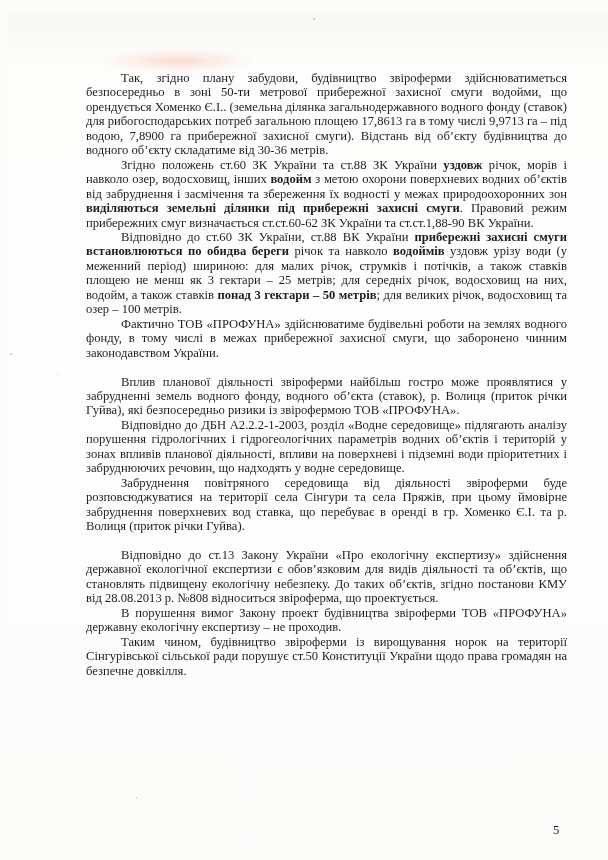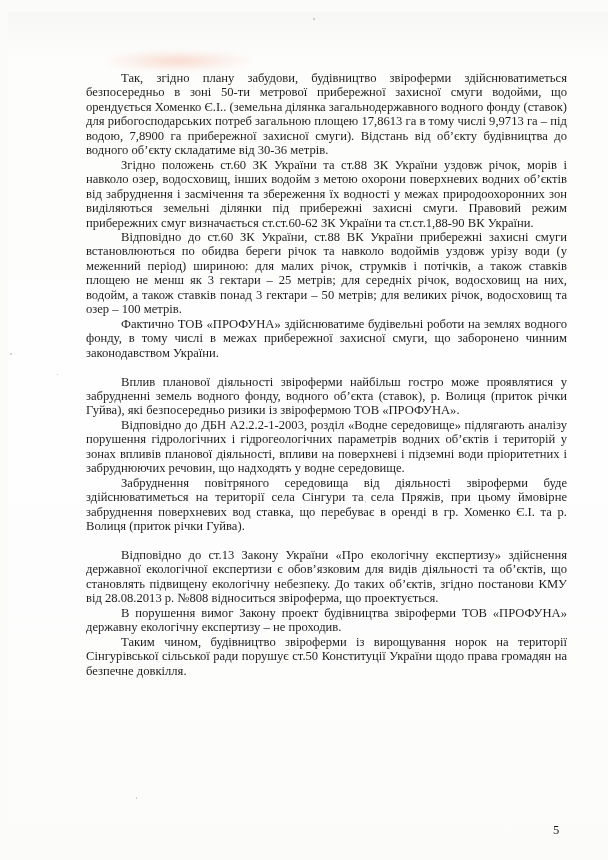--- a/index.html
+++ b/index.html
@@ -22,21 +22,21 @@
     filter: blur(2px);
   }
   .speck { position: absolute; width: 2px; height: 2px; background: #999; border-radius: 50%; opacity: .6; }
   .text {
     position: absolute; left: 78px; top: 59px; width: 481px;
     font-size: 12.6px; line-height: 14.45px;
     text-align: justify;
   }
   .text p { margin: 0; text-indent: 35px; }
   .text p.gap { margin-top: 14.45px; }
-  .text b { font-weight: normal; }
+  .text b { font-weight: bold; }
   .pagenum {
     position: absolute; left: 545px; top: 811px;
     font-size: 12.6px;
   }
 </style>
 </head>
 <body>
 
 <div class="page">
   <div class="smudge"></div>
@@ -47,20 +47,20 @@
   <div class="speck" style="left:236px;top:630px;width:1px;height:2px;"></div>
   <div class="speck" style="left:128px;top:785px;width:1px;height:2px;"></div>
 
   <div class="text" id="doc-text">
       <p><span>Так, згідно плану забудови,  будівництво звіроферми здійснюватиметься безпосередньо в зоні 50-ти метрової прибережної захисної смуги водойми, що орендується Хоменко Є.І.. (земельна ділянка загальнодержавного водного фонду (ставок) для рибогосподарських потреб загальною площею 17,8613 га в тому числі 9,9713 га – під водою, 7,8900 га прибережної захисної смуги). Відстань від об’єкту будівництва до водного об’єкту складатиме від 30-36 метрів.</span></p>
       <p><span>Згідно положень ст.60 ЗК України та ст.88 ЗК України  </span><b>уздовж</b><span> річок, морів і навколо озер, водосховищ, інших </span><b>водойм</b><span> з метою охорони поверхневих водних об’єктів від забруднення і засмічення та збереження їх водності у межах природоохоронних зон </span><b>виділяються земельні ділянки під прибережні захисні смуги</b><span>. Правовий режим прибережних смуг визначається ст.ст.60-62 ЗК України та ст.ст.1,88-90 ВК України.</span></p>
       <p><span>Відповідно до ст.60 ЗК України, ст.88 ВК України </span><b>прибережні захисні смуги встановлюються по обидва береги</b><span> річок та навколо </span><b>водоймів</b><span> уздовж урізу води (у меженний період) шириною: для малих річок, струмків і потічків, а також ставків площею не менш як 3 гектари – 25 метрів; для середніх річок, водосховищ на них, водойм, а також ставків </span><b>понад 3 гектари – 50 метрів</b><span>; для великих річок, водосховищ та озер – 100 метрів.</span></p>
       <p><span>Фактично ТОВ «ПРОФУНА» здійснюватиме будівельні роботи на землях водного фонду, в тому числі в межах прибережної захисної смуги, що заборонено чинним законодавством України.</span></p>
       <p class="gap"><span>Вплив планової діяльності звіроферми найбільш гостро може проявлятися у забрудненні  земель водного фонду, водного об’єкта (ставок), р. Волиця (приток річки Гуйва), які безпосередньо ризики із звірофермою ТОВ «ПРОФУНА».</span></p>
       <p><span>Відповідно до ДБН А2.2.2-1-2003, розділ «Водне середовище» підлягають аналізу порушення гідрологічних і гідрогеологічних параметрів водних об’єктів і територій у зонах впливів планової діяльності, впливи на поверхневі і підземні води пріоритетних і забруднюючих речовин, що надходять у водне середовище.</span></p>
-      <p><span>Забруднення повітряного середовища від діяльності звіроферми буде здійснюватиметься на території села Сінгури та села Пряжів, при цьому ймовірне забруднення поверхневих вод ставка, що перебуває в оренді в гр. Хоменко Є.І. та р. Волиця (приток річки Гуйва).</span></p>
+      <p><span>Забруднення повітряного середовища від діяльності звіроферми буде розповсюджуватися на території села Сінгури та села Пряжів, при цьому ймовірне забруднення поверхневих вод ставка, що перебуває в оренді в гр. Хоменко Є.І. та р. Волиця (приток річки Гуйва).</span></p>
       <p class="gap"><span>Відповідно до ст.13 Закону України «Про екологічну експертизу» здійснення державної екологічної експертизи є обов’язковим для видів діяльності та об’єктів, що становлять підвищену екологічну небезпеку. До таких об’єктів, згідно постанови КМУ від 28.08.2013 р. №808 відноситься звіроферма, що проектується.</span></p>
       <p><span>В порушення вимог Закону проект будівництва звіроферми ТОВ «ПРОФУНА» державну екологічну експертизу – не проходив.</span></p>
       <p><span>Таким чином, будівництво звіроферми із вирощування норок на території Сінгурівської сільської ради порушує ст.50 Конституції України щодо права громадян на безпечне довкілля.</span></p>
     </div>
 
   <div class="pagenum">5</div>
 </div>
 
 </body></html>

